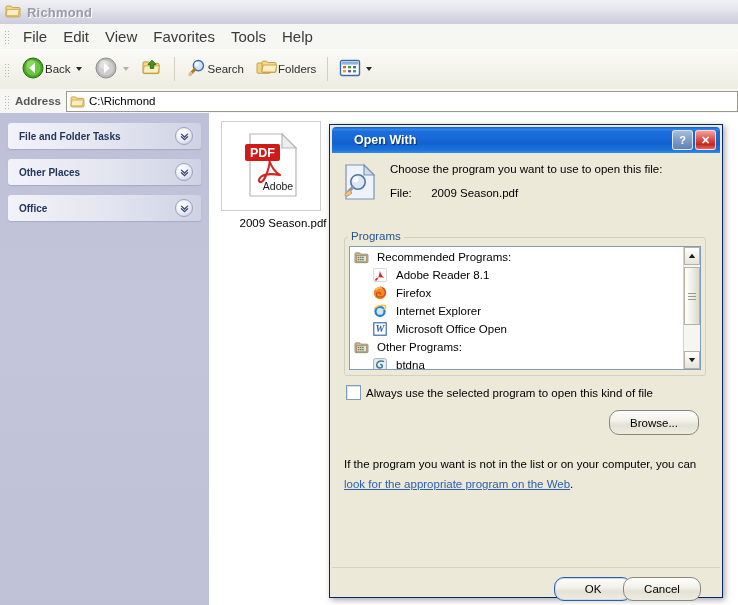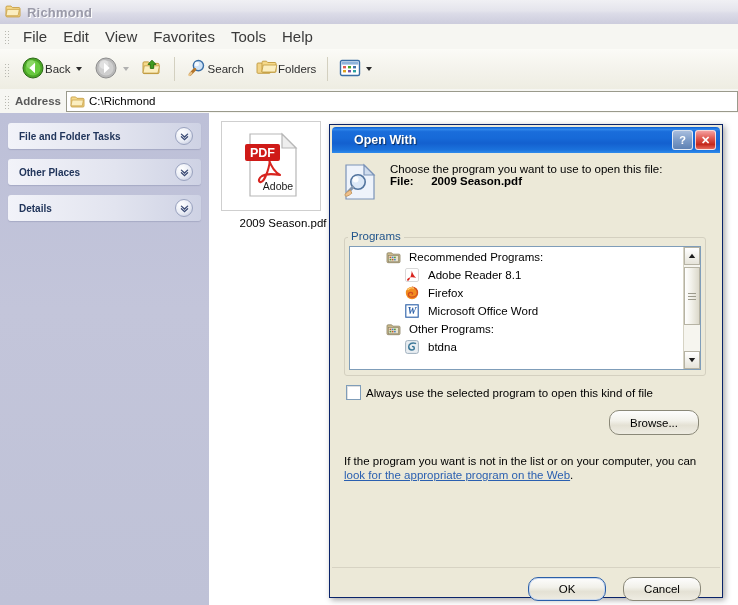--- a/index.html
+++ b/index.html
@@ -125,39 +125,39 @@
     border:1px solid rgba(255,255,255,.75);
   }
   .dlg-btn.help { background: linear-gradient(to bottom, #a8bddd 0%, #7d9cc8 50%, #5f82b4 100%); }
   .dlg-btn.close { background: linear-gradient(to bottom, #f4a0a0 0%, #e05a51 40%, #c5291d 75%, #e66a5c 100%); }
 
   .dlg-body { position:absolute; left:2px; top:28px; right:2px; bottom:2px; background:#ece9d8; }
 
   .dlg-head { display:flex; padding:10px 0 0 10px; }
   .dlg-head-text { margin-left:12px; }
   .dlg-q { font-size:11.5px; color:#000; }
-  .dlg-file-row { font-size:11.5px; color:#000;font-weight:bold; }
+  .dlg-file-row { margin-top:12px; font-size:11.5px; color:#000; }
   .dlg-file-row .k { display:inline-block; width:38px; }
 
   .group {
     position:absolute; left:12px; top:84px; width:362px; height:139px;
   }
   .group-label {
     position:absolute; left:4px; top:-7px; background:#ece9d8; padding:0 3px;
     font-size:11.5px; color:#22558c; z-index:2;
   }
   .group-box {
     position:absolute; left:0; top:0; right:0; bottom:0;
     border:1px solid #d4d0c0; border-top-color:#d4d0c0;
     border-radius:3px;
   }
   .listwrap {
     position:absolute; left:5px; top:9px; right:5px; bottom:6px;
     background:#fff; border:1px solid #7f9db9;
-    overflow:hidden; display:flex;padding-left:32px;
+    overflow:hidden; display:flex;
   }
   .list { flex:1; overflow:hidden; padding-top:1px; }
   .lrow { display:flex; align-items:center; height:18px; padding-left:3px; cursor:default; }
   .lrow.group-row { padding-left:3px; }
   .lrow.child { padding-left:22px; }
   .lrow .ic { width:16px;height:16px;margin-right:5px;flex:none;display:flex;align-items:center;justify-content:center; }
   .lrow .lbl { font-size:11.5px; color:#000; white-space:nowrap; padding:1px 3px; }
 
   .sbar {
     width:16px; background:#f1f0e9;
@@ -192,28 +192,28 @@
     border:1px solid #8a8878; border-radius:10px;
     font-size:11.5px; color:#000; text-align:center; cursor:default;
     display:flex;align-items:center;justify-content:center;
   }
   .btn.default { border:1px solid #2b5fa8; box-shadow: inset 0 0 0 1px #c9d8ee; }
 
   .browse { position:absolute; left:277px; top:257px; width:88px; height:23px; }
 
   .helptext {
     position:absolute; left:12px; top:301px; width:368px;
-    font-size:11.5px; color:#000; line-height:14px;
+    font-size:11.5px; color:#000; line-height:20px;
   }
   .weblink { color:#2a5fb0; text-decoration:underline; cursor:default; }
 
   .dlg-footer-sep {
     position:absolute; left:0; right:0; top:414px; height:1px; background:#d7d3c3;
   }
-  .okbtn { position:absolute; left:196px; top:424px; width:76px; height:22px; }
+  .okbtn { position:absolute; left:222px; top:424px; width:76px; height:22px; }
   .cancelbtn { position:absolute; left:291px; top:424px; width:76px; height:22px; }
 </style>
 </head>
 <body>
 
 <div id="root">
 
   <div class="titlebar">
     <span class="tb-icon">
       <svg width="16" height="14" viewBox="0 0 16 14">
@@ -345,21 +345,21 @@
       <div class="panel">
         <span class="panel-title">Other Places</span>
         <span class="chev">
           <svg width="9" height="9" viewBox="0 0 9 9">
               <path d="M1.4 2.1 4.5 5l3.1-2.9" fill="none" stroke="#3a4a74" stroke-width="1.3" stroke-linecap="round"></path>
               <path d="M1.4 4.8 4.5 7.7l3.1-2.9" fill="none" stroke="#3a4a74" stroke-width="1.3" stroke-linecap="round"></path>
             </svg>
         </span>
       </div>
       <div class="panel">
-        <span class="panel-title">Details</span>
+        <span class="panel-title">Office</span>
         <span class="chev">
           <svg width="9" height="9" viewBox="0 0 9 9">
               <path d="M1.4 2.1 4.5 5l3.1-2.9" fill="none" stroke="#3a4a74" stroke-width="1.3" stroke-linecap="round"></path>
               <path d="M1.4 4.8 4.5 7.7l3.1-2.9" fill="none" stroke="#3a4a74" stroke-width="1.3" stroke-linecap="round"></path>
             </svg>
         </span>
       </div>
     </div>
 
     <div class="filearea">
@@ -449,29 +449,39 @@
               <span class="ic">
                 <svg width="14" height="14" viewBox="0 0 14 14">
                   <circle cx="7" cy="7" r="6.2" fill="#f28c1e"></circle>
                   <path d="M7 1.2c3 0 5.4 2.2 5.4 5 0 3-2.5 5-5.4 5-2.3 0-3.6-1.2-3.6-2.6 0-1.3 1-2.2 2.4-2.2 1 0 1.8.5 1.8 1.2 0 .5-.4.8-.9.8" fill="none" stroke="#d14b1f" stroke-width="1.3"></path>
                   <path d="M3 3.6c1.4-1.6 3.6-2.2 5.6-1.5" fill="none" stroke="#ffd37a" stroke-width="1.2" stroke-linecap="round"></path>
                 </svg>
               </span>
               <span class="lbl">Firefox</span>
             </div>
 
+            <div class="lrow child">
+              <span class="ic">
+                <svg width="14" height="14" viewBox="0 0 14 14">
+                  <circle cx="7" cy="7.4" r="5.6" fill="#1c7fd6"></circle>
+                  <circle cx="7" cy="7.4" r="3.4" fill="#cfe6fa"></circle>
+                  <path d="M1.6 4.4c2-2.4 7-4 10.2-2.6 1.6.7 1.2 2.4-1 3.6" fill="none" stroke="#f2c438" stroke-width="1.5" stroke-linecap="round"></path>
+                </svg>
+              </span>
+              <span class="lbl">Internet Explorer</span>
+            </div>
 
             <div class="lrow child">
               <span class="ic">
                 <svg width="14" height="14" viewBox="0 0 14 14">
                   <rect x="0.8" y="0.8" width="12.4" height="12.4" fill="#ffffff" stroke="#2a5fa8" stroke-width="1.1"></rect>
                   <text x="7" y="10.4" font-family="Liberation Serif, serif" font-size="10" font-style="italic" font-weight="bold" fill="#2a5fa8" text-anchor="middle">W</text>
                 </svg>
               </span>
-              <span class="lbl">Microsoft Office Word</span>
+              <span class="lbl">Microsoft Office Open</span>
             </div>
 
             <div class="lrow group-row">
               <span class="ic">
                 <svg width="15" height="13" viewBox="0 0 16 14">
                   <path d="M1 3c0-.6.4-1 1-1h4l1.3 1.4H14c.6 0 1 .4 1 1v7.2c0 .5-.4 1-1 1H2c-.6 0-1-.5-1-1z" fill="#cbb98a" stroke="#8e8468" stroke-width=".9"></path>
                   <rect x="2.6" y="5" width="10.8" height="6.6" fill="#e9e3cd" stroke="#8e8468" stroke-width=".7"></rect>
                   <rect x="3.8" y="6.1" width="1.8" height="1.6" fill="#c05a2a"></rect>
                   <rect x="6.2" y="6.1" width="1.8" height="1.6" fill="#4a7fc0"></rect>
                   <rect x="8.6" y="6.1" width="1.8" height="1.6" fill="#4a9a3a"></rect>

